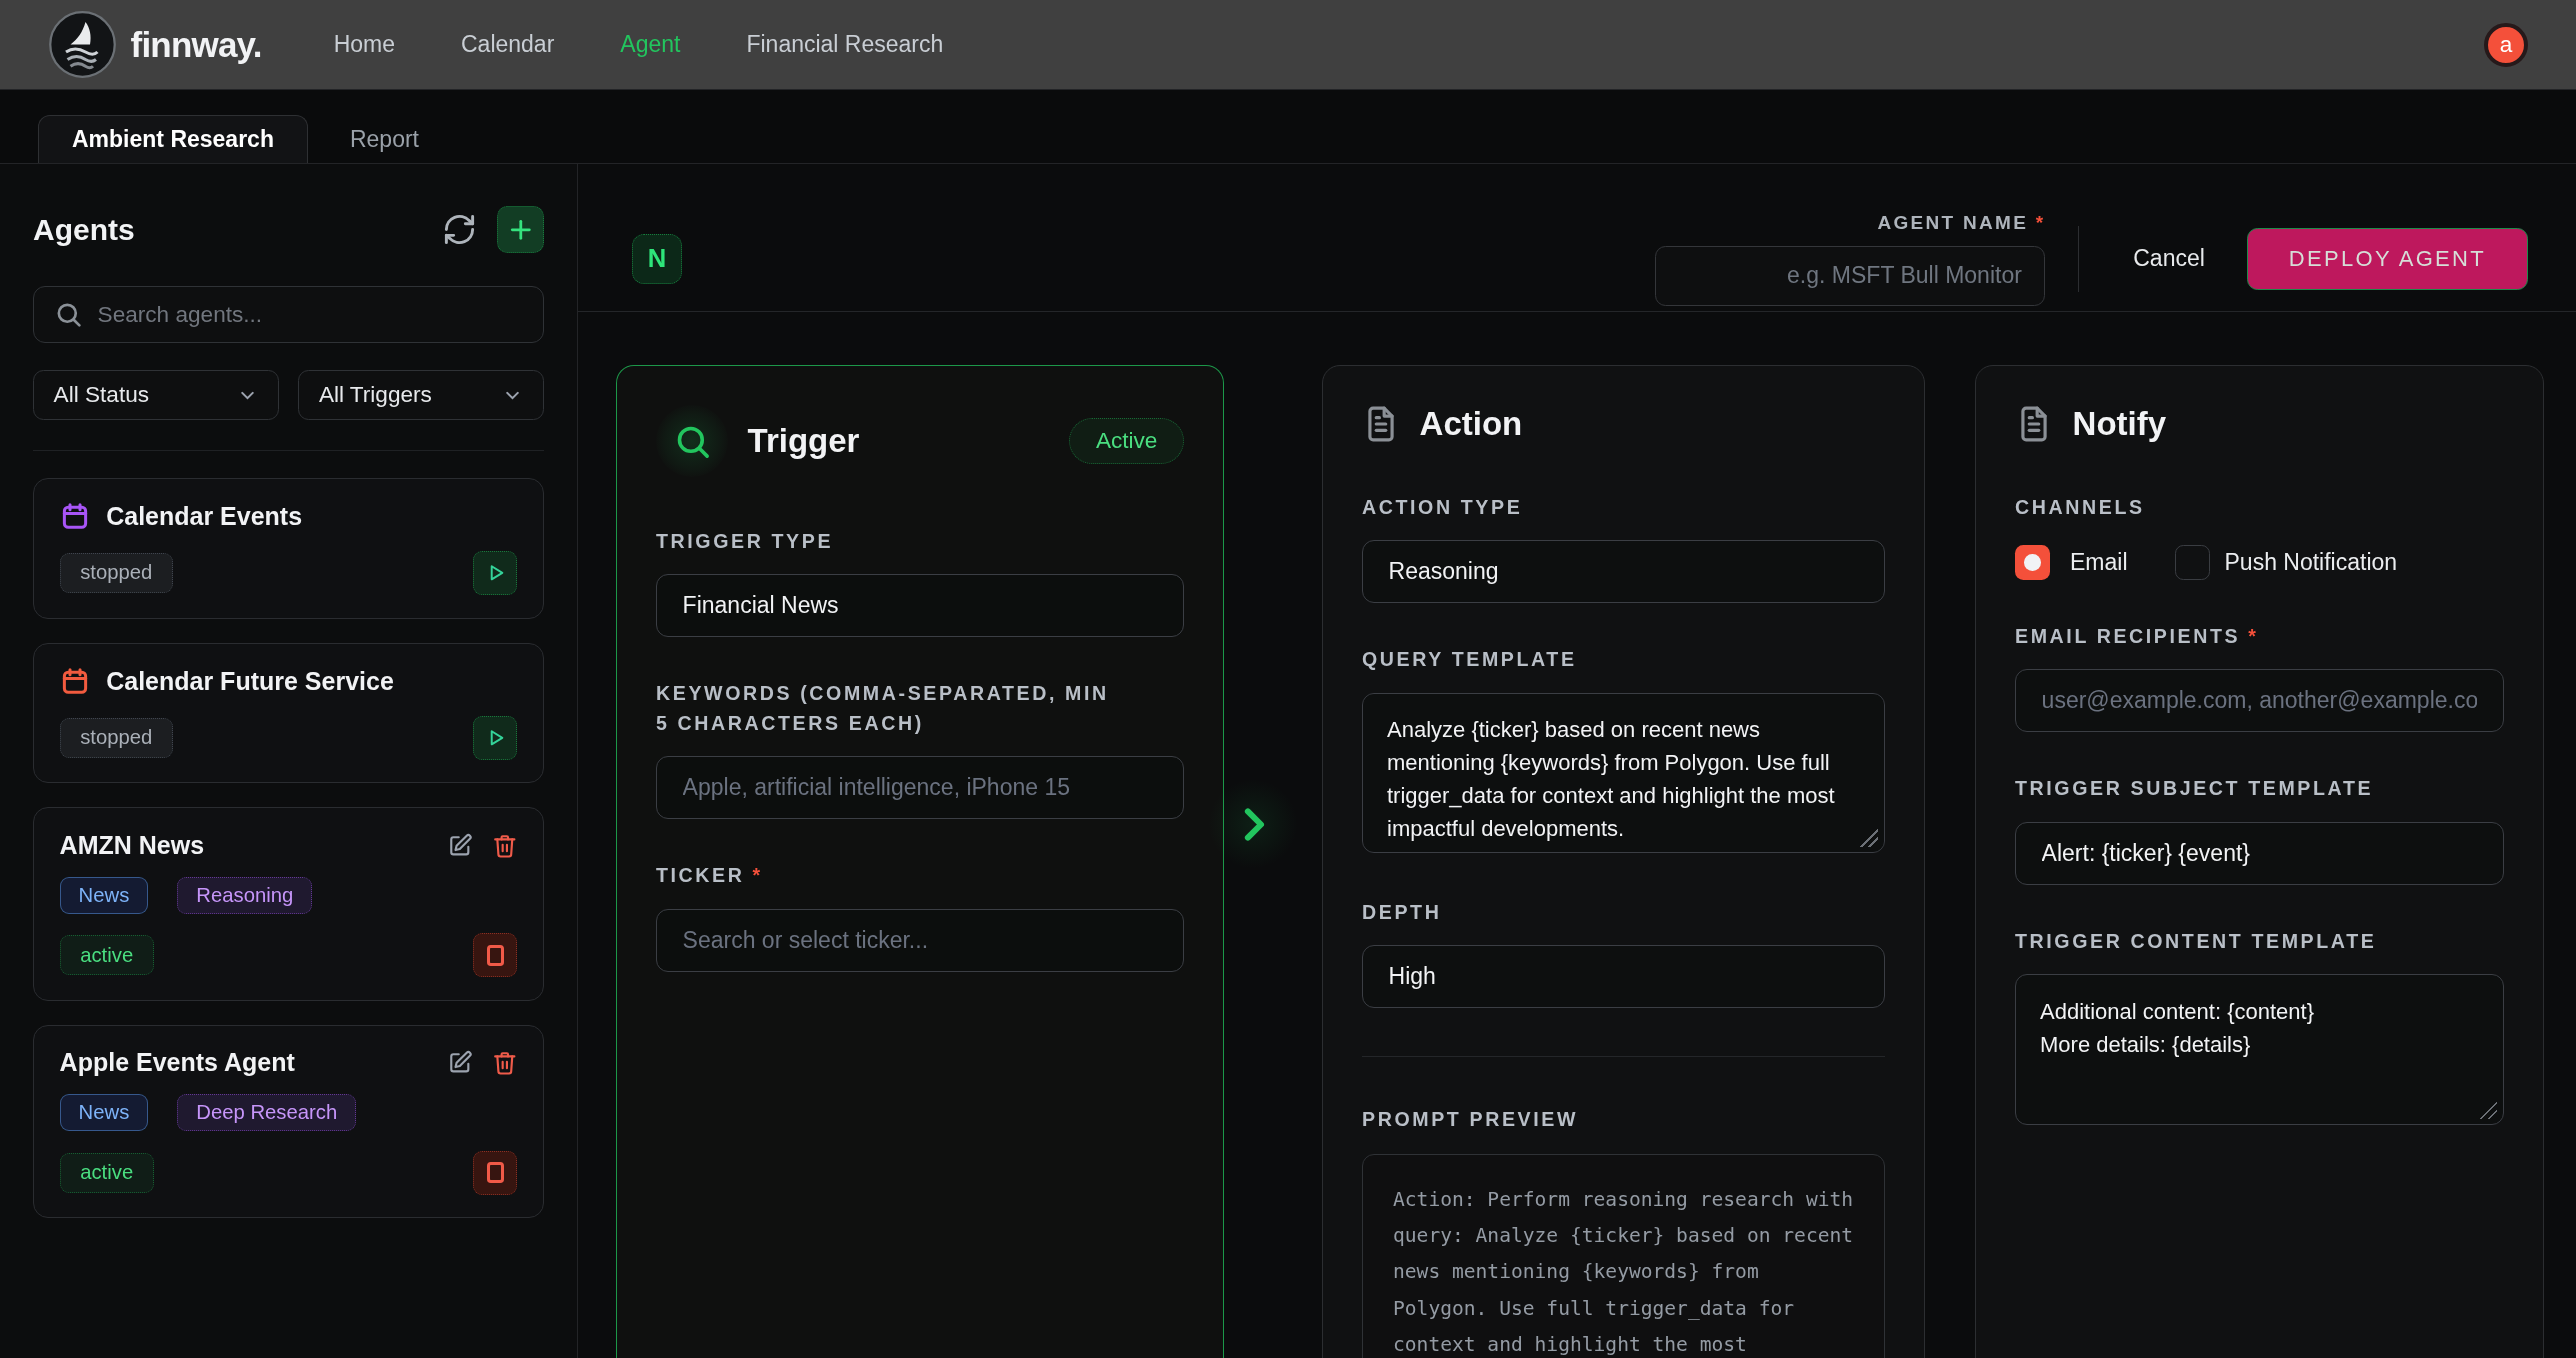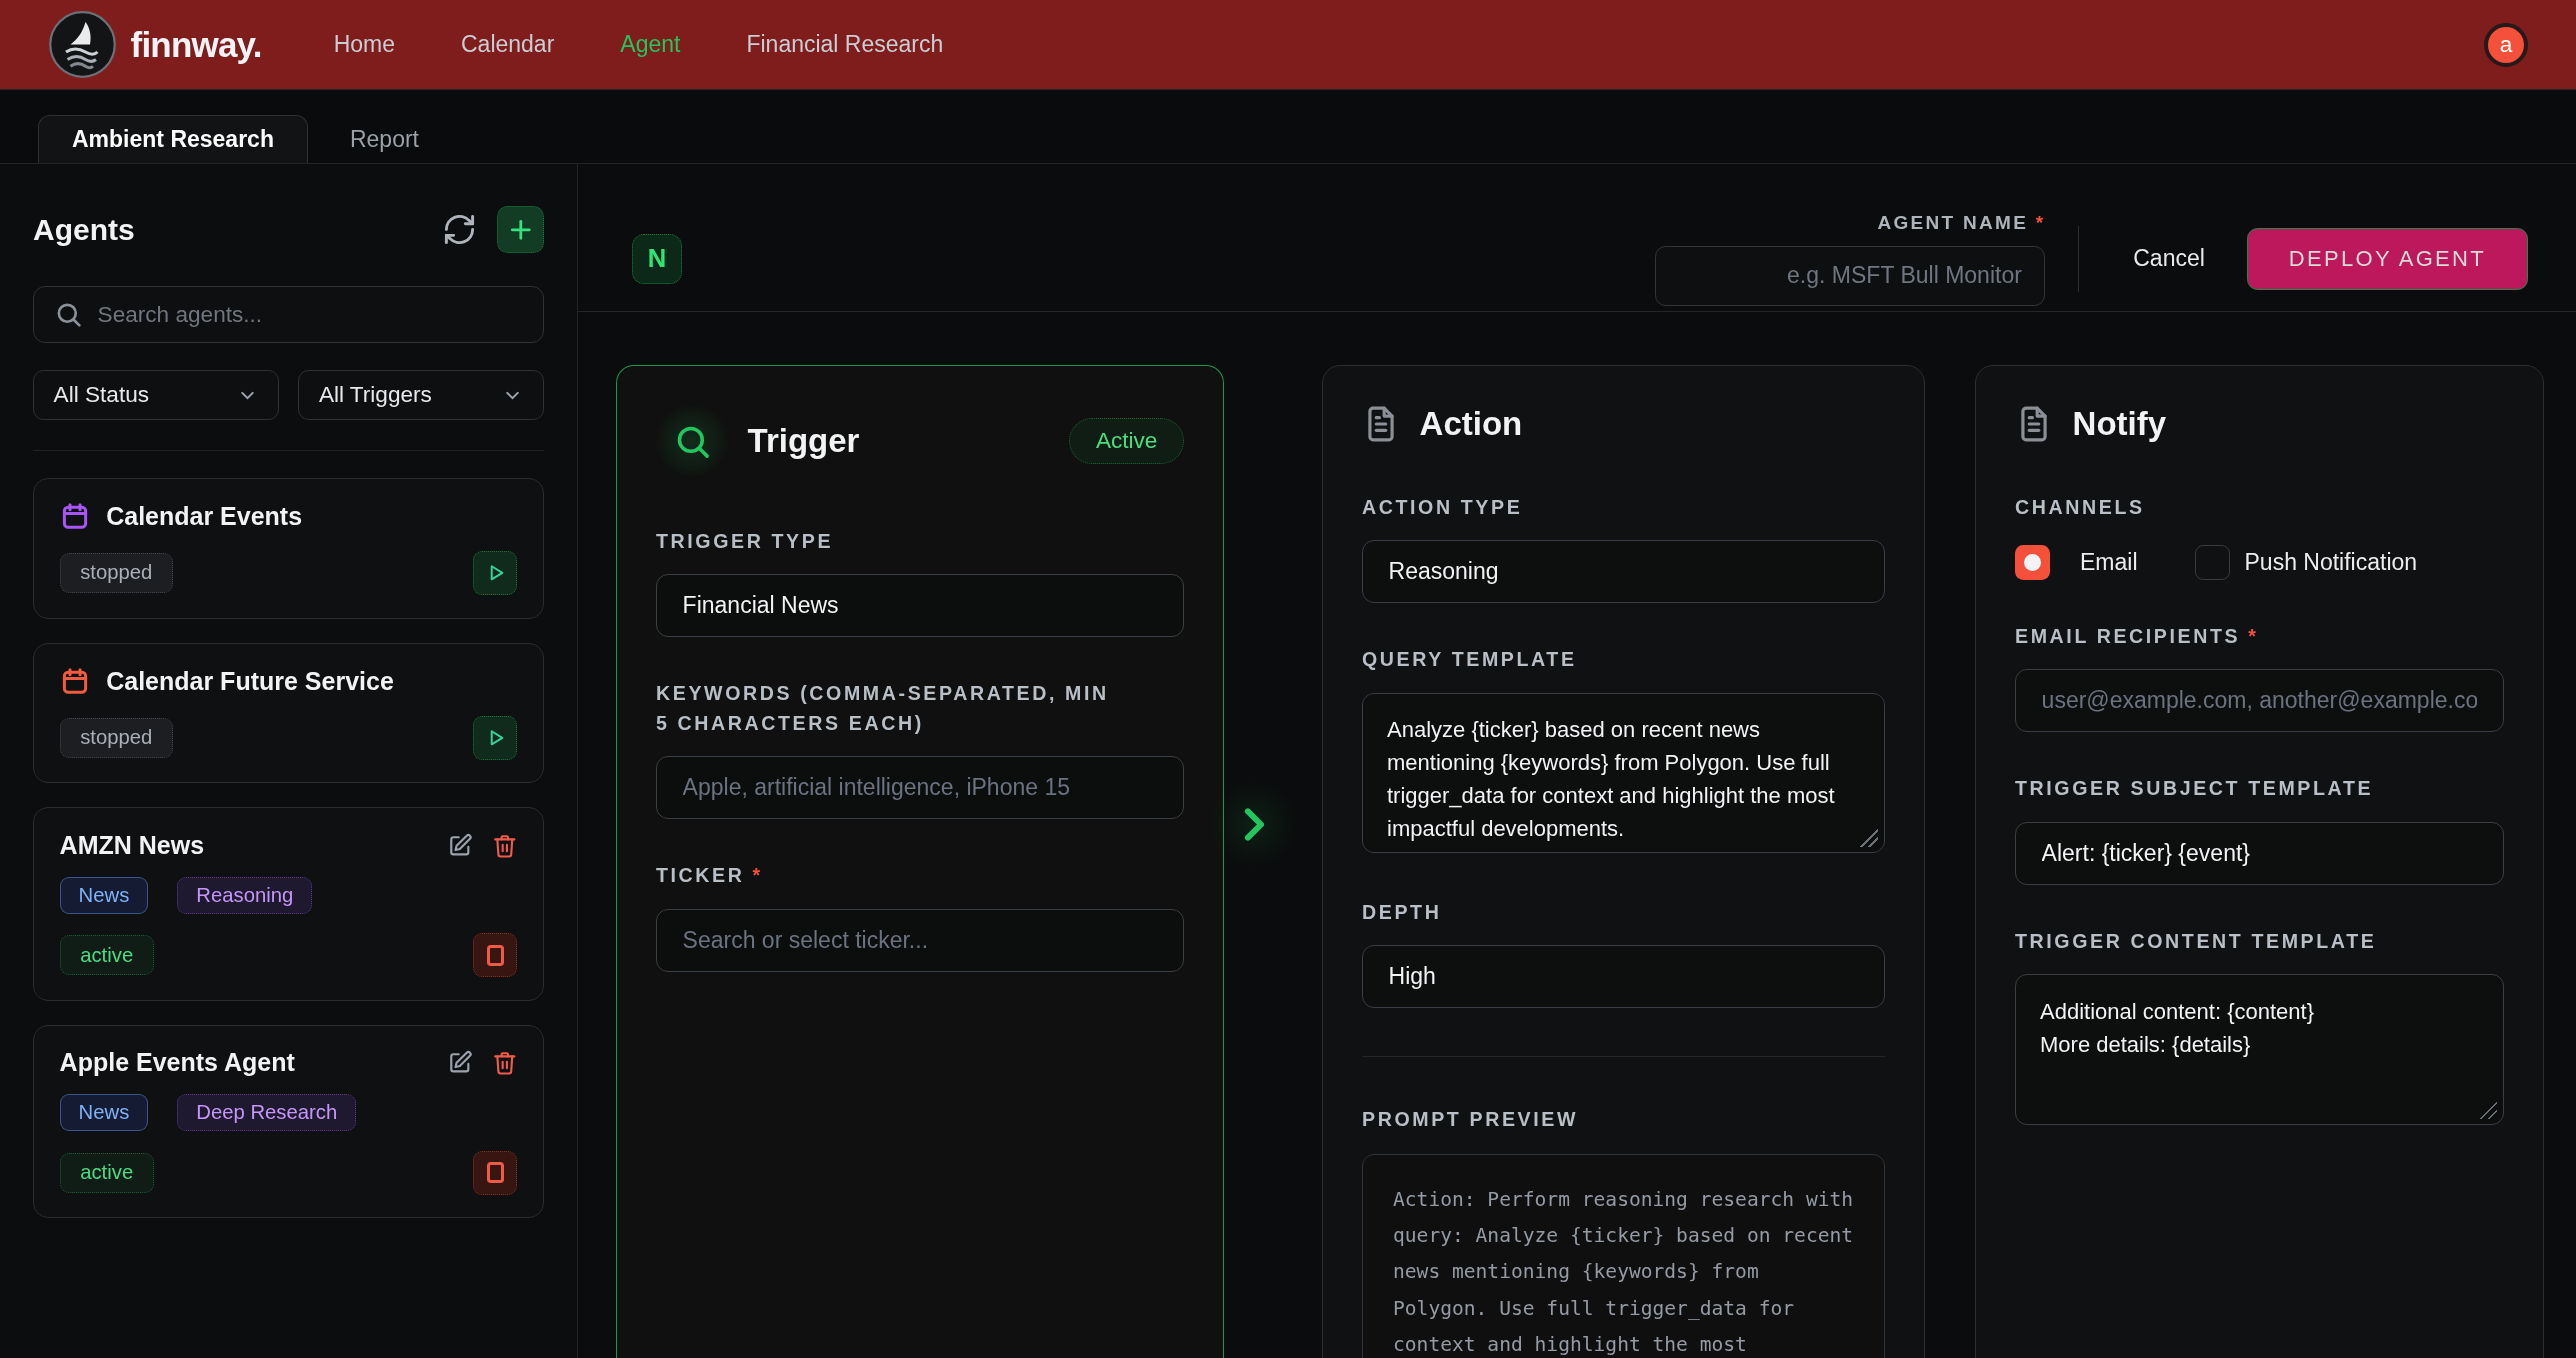--- a/index.html
+++ b/index.html
@@ -9,21 +9,21 @@
     --green:#22c55e; --green-text:#4ade80; --red:#f4503a; --trash:#ef5b4a;
     --purple:#c084fc; --blue:#60a5fa;
   }
   *{box-sizing:border-box; margin:0; padding:0;}
   html,body{width:2576px;height:1359px;overflow:hidden;background:var(--bg);
     font-family:"Liberation Sans",sans-serif;color:var(--text);}
   svg{display:block}
 
   
   .topnav{height:90px;display:flex;align-items:center;padding:0 48px;
-    border-bottom:0.8px solid var(--border2);background:#7f1d1d;}
+    border-bottom:0.8px solid var(--border2);background:#404040;}
   .brand{display:flex;align-items:center;gap:13.6px;cursor:pointer}
   .brand-name{font-size:35px;font-weight:700;letter-spacing:-0.8px}
   .navlinks{display:flex;align-items:center;gap:66px;margin-left:72px}
   .navlink{font-size:23px;color:#c9ced4;cursor:pointer}
   .navlink.active{color:var(--green)}
   .avatar{margin-left:auto;width:44px;height:44px;border-radius:50%;background:#f4503a;
     border:4.5px solid #26191a;display:flex;align-items:center;justify-content:center;
     color:#fff;font-size:22.6px;cursor:pointer}
 
   
@@ -126,21 +126,21 @@
     background:rgba(10,11,12,.35);color:var(--text);font-size:22px;line-height:1.5;
     padding:19.6px 24px;outline:none;resize:none;font-family:"Liberation Sans",sans-serif;
     margin-top:18px;position:relative}
   .ta-wrap{position:relative}
   .ta-corner{position:absolute;right:7.5px;bottom:9px;width:19.6px;height:19.6px;pointer-events:none;
     background:linear-gradient(135deg,transparent 0 55%,#6b7076 55% 61%,transparent 61% 75%,#6b7076 75% 81%,transparent 81%)}
   .hr{height:0.8px;background:#242629;margin:48px 0}
   .preview-box{margin-top:19.6px;border:0.8px solid #2f3236;border-radius:12px;padding:27px 30px;
     font-family:"DejaVu Sans Mono",monospace;font-size:19.6px;line-height:1.85;color:#949ba4;
     background:rgba(10,11,12,.25)}
-  .check-row{display:flex;align-items:center;gap:30px;margin-top:22.6px}
+  .check-row{display:flex;align-items:center;gap:20px;margin-top:22.6px}
   .cb{width:35px;height:35px;border-radius:8.3px;cursor:pointer}
   .cb-on{background:#f4503a;display:flex;align-items:center;justify-content:center}
   .cb-on::after{content:"";width:16.6px;height:16.6px;border-radius:50%;background:#f1f3f5}
   .cb-off{border:1.5px solid #3a3d42;background:transparent}
   .cb-label{font-size:23px;color:#eceef0}
   .push-group{display:flex;align-items:center;gap:15px;margin-left:27px}
   .arrow-wrap{position:absolute;left:630px;top:467px;width:90px;height:90px;
     display:flex;align-items:center;justify-content:center;cursor:pointer;
     background:radial-gradient(circle,rgba(34,197,94,.10) 0%,transparent 70%);border-radius:50%}
 </style>

